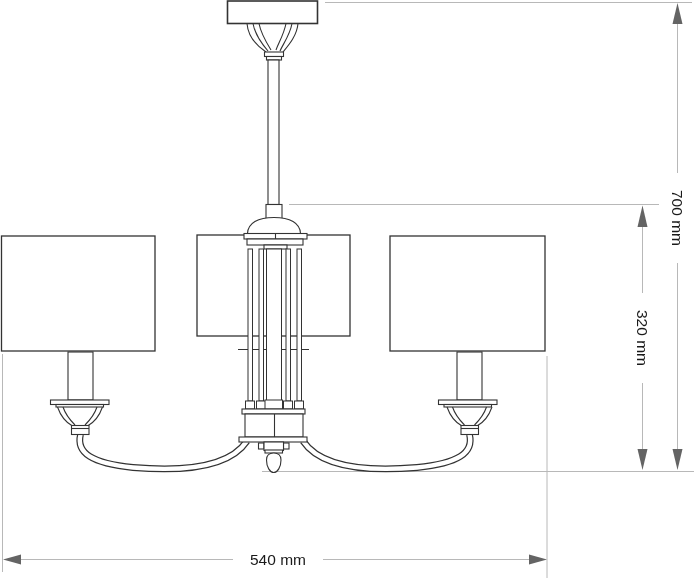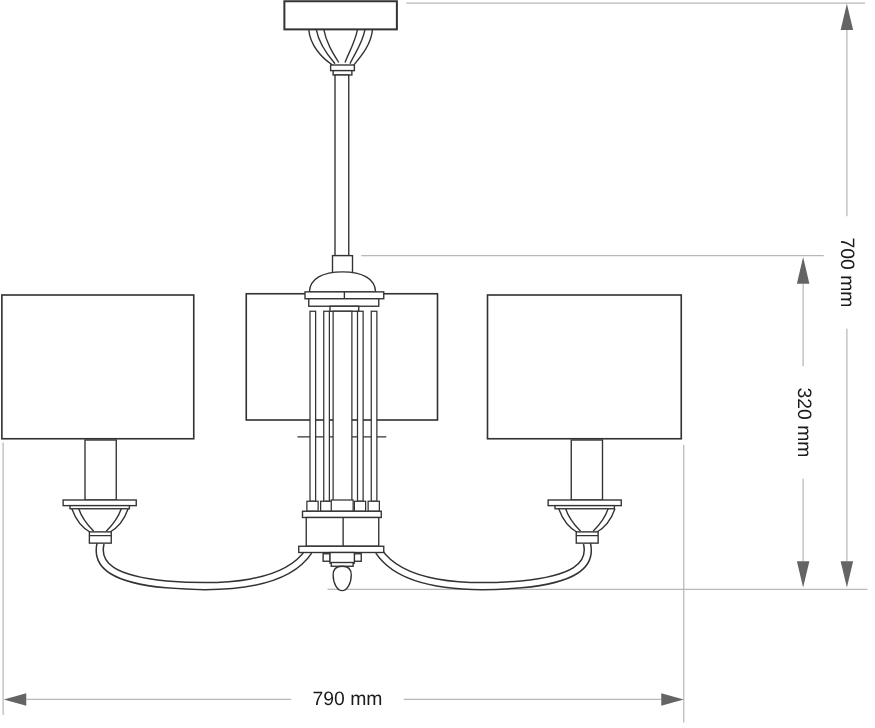--- a/index.html
+++ b/index.html
@@ -138,19 +138,19 @@
     <g>
       <rect x="258.5" y="443" width="5.5" height="6" fill="#ffffff"></rect>
       <rect x="283.5" y="443" width="5.5" height="6" fill="#ffffff"></rect>
       <rect x="264" y="442" width="19.5" height="8.5" fill="#ffffff"></rect>
       <rect x="265" y="450" width="17.5" height="3" fill="#ffffff"></rect>
       <path d="M266.5,460 C266.5,455 269,453 273.7,453 C278.5,453 281,455 281,460 C281,467 277.5,472.5 273.7,472.5 C270,472.5 266.5,467 266.5,460 Z" fill="#ffffff"></path>
     </g>
   </g>
 </svg>
 
-<div class="dim-label" style="left:233px;top:551px;width:90px;">790 mm</div>
+<div class="dim-label" style="left:233px;top:551px;width:90px;">540 mm</div>
 
 <div class="dim-label vertical" style="left:632px;top:209px;width:90px;">700 mm</div>
 
 <div class="dim-label vertical" style="left:597px;top:329px;width:90px;">320 mm</div>
 
 </div>
 
 </body></html>

